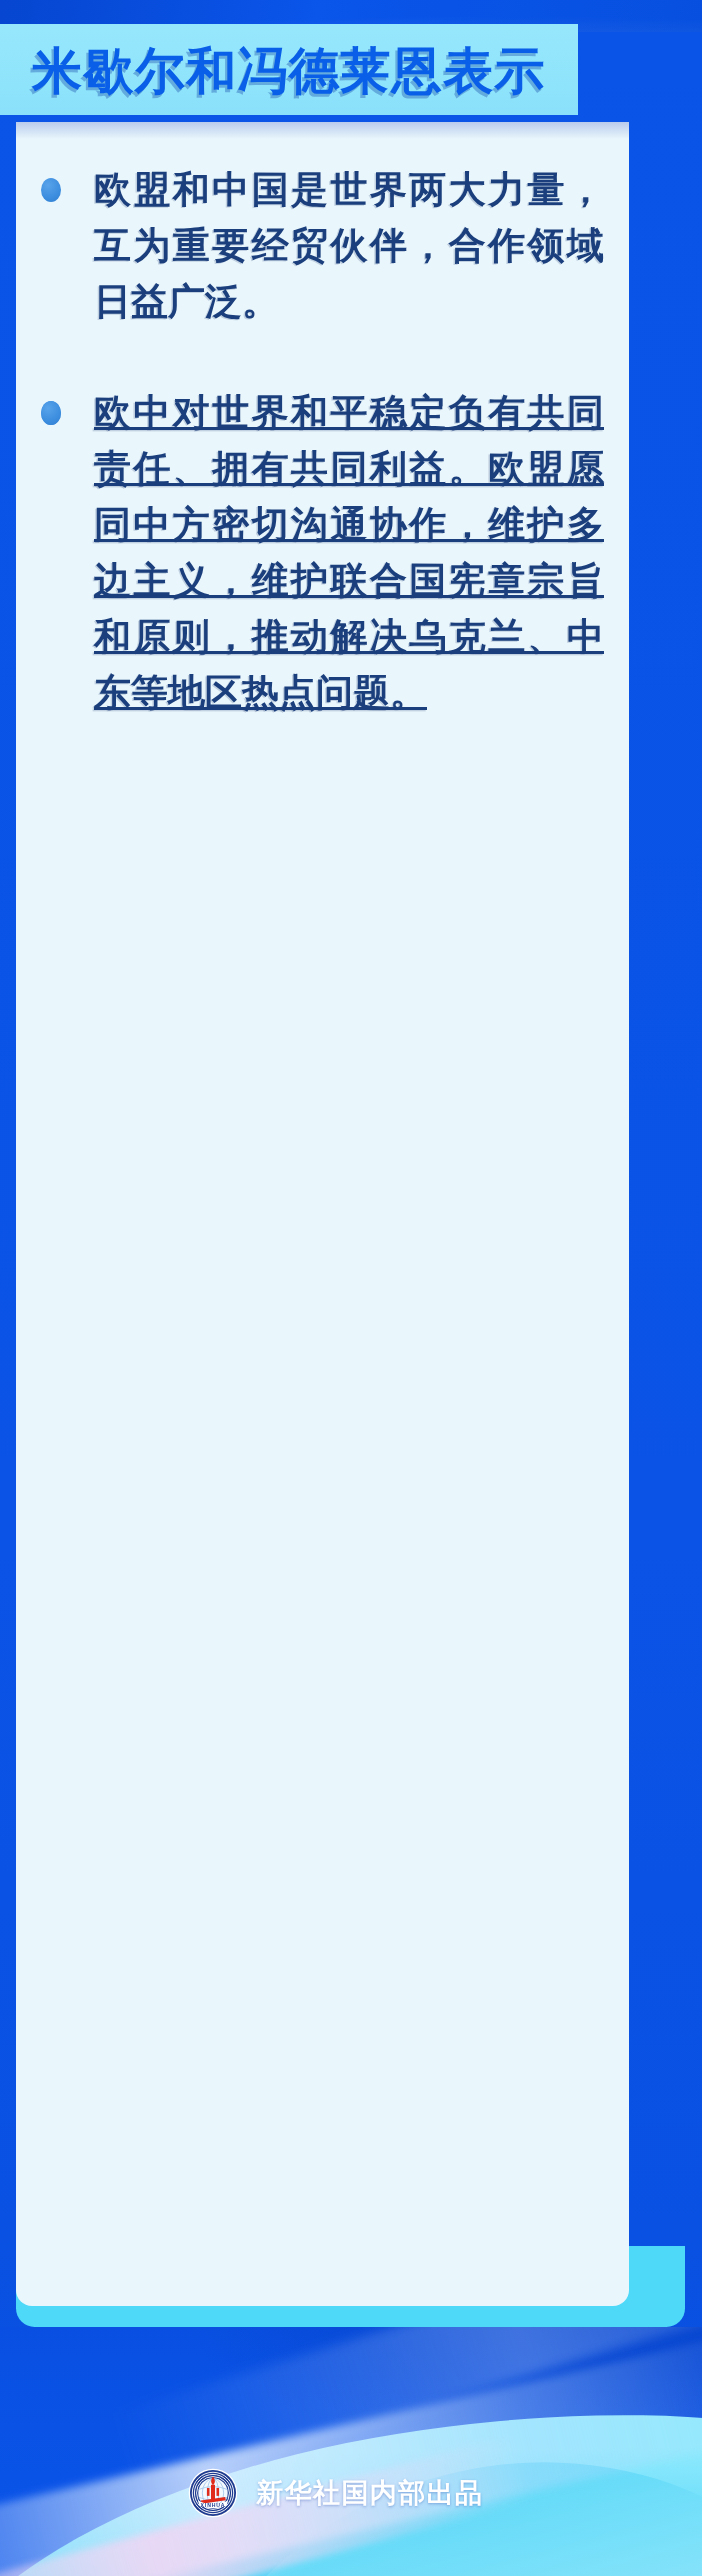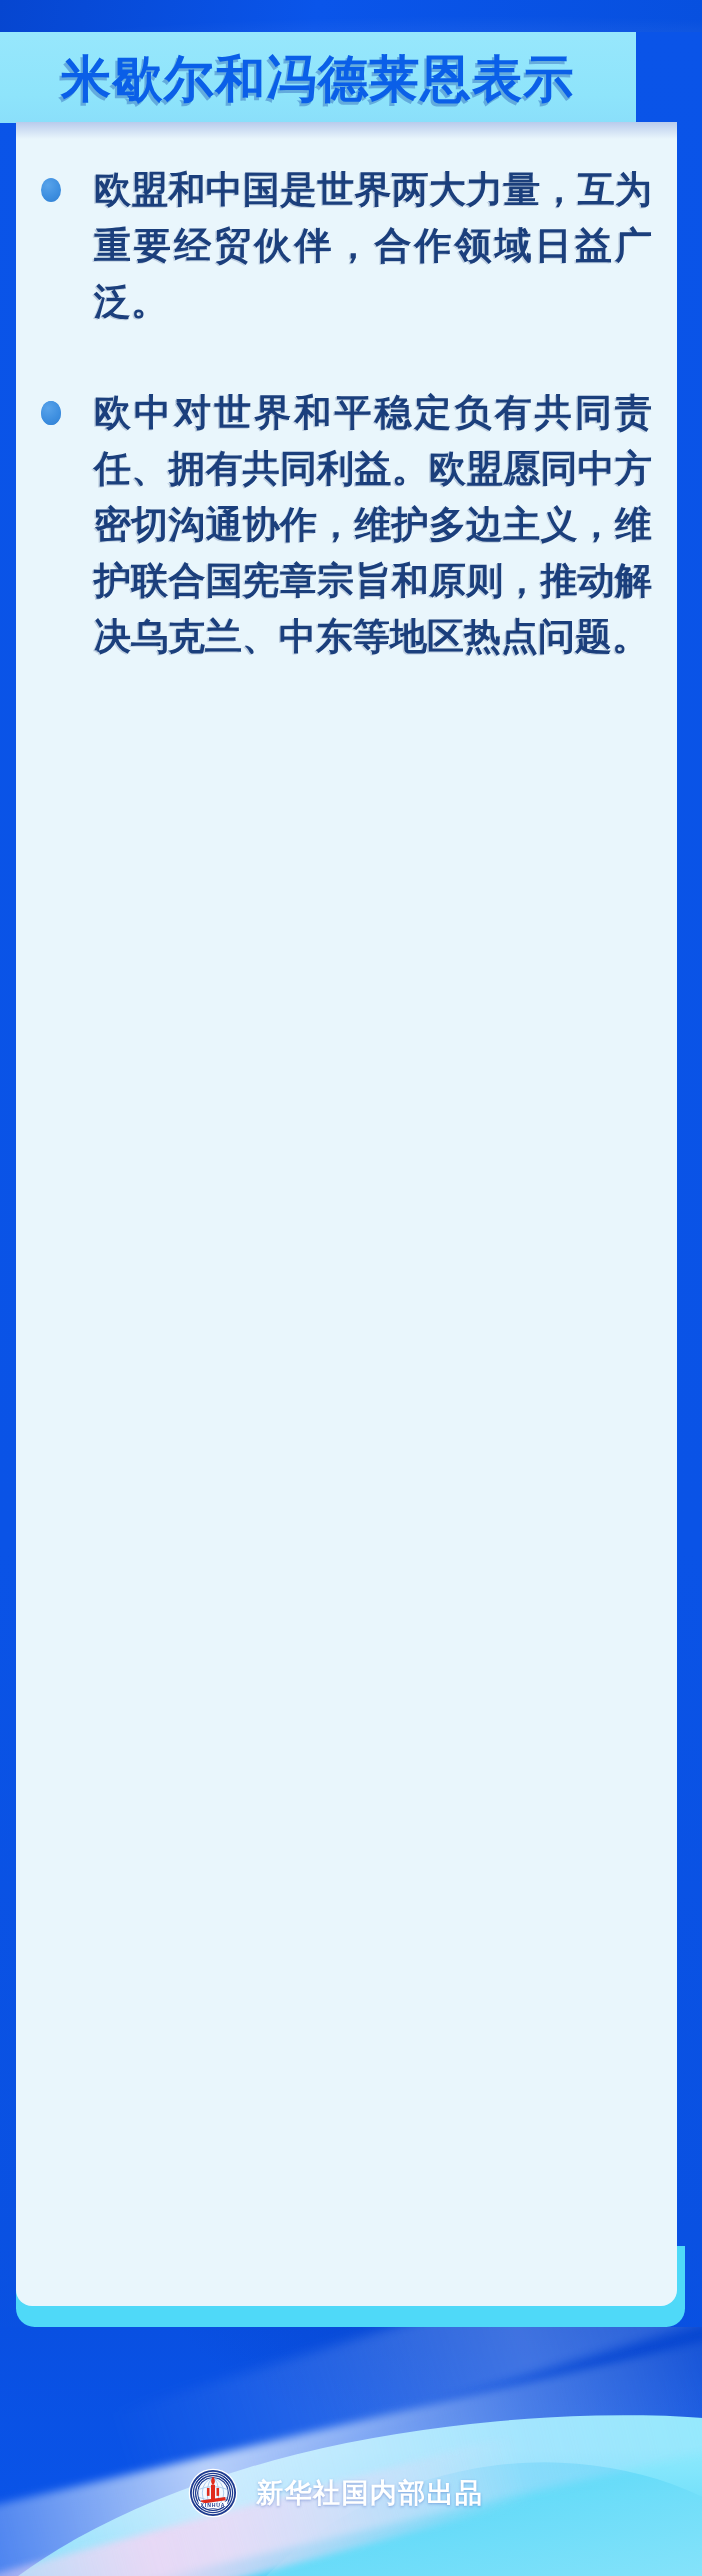--- a/index.html
+++ b/index.html
@@ -28,22 +28,22 @@
   }
   .top-strip::after {
     content: "";
     position: absolute; inset: 0;
     background: radial-gradient(130% 200% at 70% 160%, rgba(255,255,255,0.10) 0%, rgba(255,255,255,0) 55%);
   }
 
   
   .title-band {
     position: absolute;
-    left: 0; top: 32px;
-    width: 636px; height: 91px;
+    left: 0; top: 24px;
+    width: 578px; height: 91px;
     background: linear-gradient(180deg, #97e7fc 0%, #8ee4fb 70%, #8adffa 100%);
   }
   .title-band h1 {
     margin: 0;
     width: 100%;
     text-align: center;
     font-size: 50px;
     line-height: 94px;
     font-weight: bold;
     letter-spacing: 1.4px;
@@ -59,21 +59,21 @@
     width: 669px; height: 81px;
     background: #4fd9f8;
     border-radius: 0 0 18.7px 18.7px;
     z-index: 1;
   }
 
   
   .card {
     position: absolute;
     left: 16px; top: 122px;
-    width: 661px; height: 2184px;
+    width: 613px; height: 2184px;
     background: #e9f6fc;
     border-radius: 0 0 16px 16px;
     z-index: 2;
   }
   .card::before {
     content: "";
     position: absolute;
     left: 0; top: 0; right: 0;
     height: 17.3px;
     background: linear-gradient(180deg, rgba(118,144,214,0.42) 0%, rgba(118,144,214,0) 100%);
@@ -86,21 +86,21 @@
   .bullet-list li {
     position: relative;
     margin: 0 0 55px 0;
     font-size: 37px;
     line-height: 56px;
     font-weight: bold;
     color: #1b3f7c;
     text-align: justify;
     text-shadow: -1.4px 1.4px 0 rgba(13, 40, 100, 0.18);
   }
-  .bullet-list li:last-child { margin-bottom: 0; }
+  .bullet-list li:last-child { margin-bottom: 0; text-decoration: underline; }
   .dot {
     position: absolute;
     left: -53px;
     top: 16.6px;
     width: 20px;
     height: 24px;
     border-radius: 50%;
     background: radial-gradient(circle at 35% 30%, #58a3ea 0%, #3e8fe0 55%, #2f7fd2 100%);
   }
 

